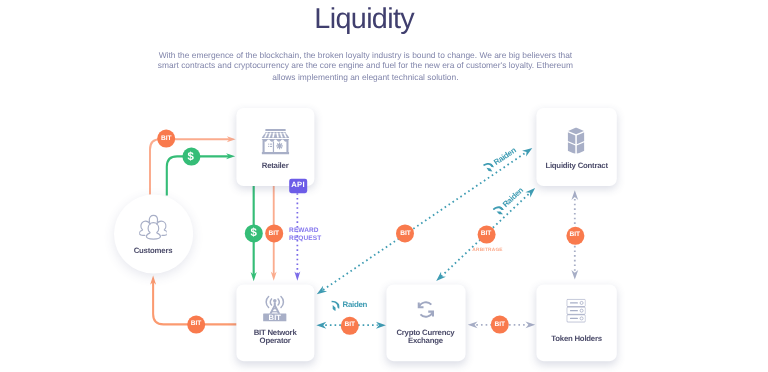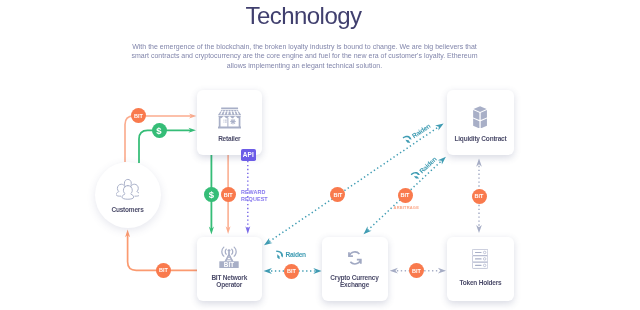--- a/index.html
+++ b/index.html
@@ -34,21 +34,21 @@
   .raidenmark{position:absolute;width:30px;height:10px;}
   .raidenmark svg{position:absolute;left:0;top:0;}
   .raidenmark .raiden{position:absolute;white-space:nowrap;}
   .raidenmark.rot1{transform:rotate(-34deg);transform-origin:0 0;}
   .raidenmark.rot2{transform:rotate(-43deg);transform-origin:0 0;}
 </style>
 </head>
 <body>
 
 <div id="page">
-  <div id="title">Technology</div>
+  <div id="title">Liquidity</div>
   <div id="intro">With the emergence of the blockchain, the broken loyalty industry is bound to change. We are big believers that smart contracts and cryptocurrency are the core engine and fuel for the new era of customer's loyalty. Ethereum allows implementing an elegant technical solution.</div>
 
   <div id="diagram">
 
     <svg class="layer" viewBox="0 0 640 310" xmlns="http://www.w3.org/2000/svg">
       <path d="M125,162 L125,124.5 Q125,116 133.5,116 L191.9,116" fill="none" stroke="#fbac8e" stroke-width="1.65"></path>
       <polygon points="196.40,116.00 189.00,113.55 191.22,116.00 189.00,118.45" fill="#fbac8e"></polygon>
       <path d="M139,163 L139,139 Q139,130.3 147.6,130.3 L191.5,130.3" fill="none" stroke="#35bd77" stroke-width="1.75"></path>
       <polygon points="196.00,130.30 188.40,127.80 190.68,130.30 188.40,132.80" fill="#35bd77"></polygon>
       <path d="M211.4,155 L211.4,229.5" fill="none" stroke="#35bd77" stroke-width="1.8"></path>

